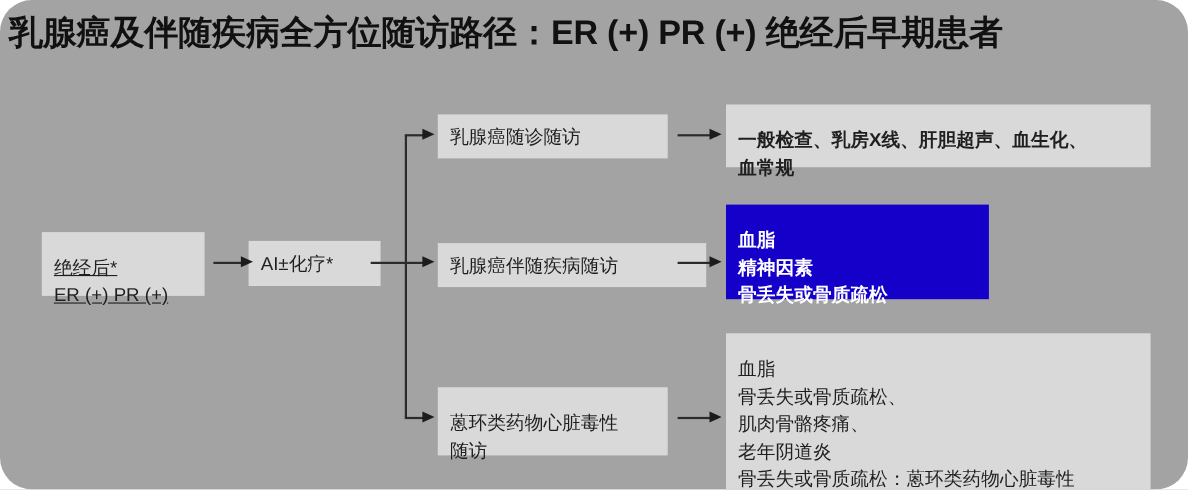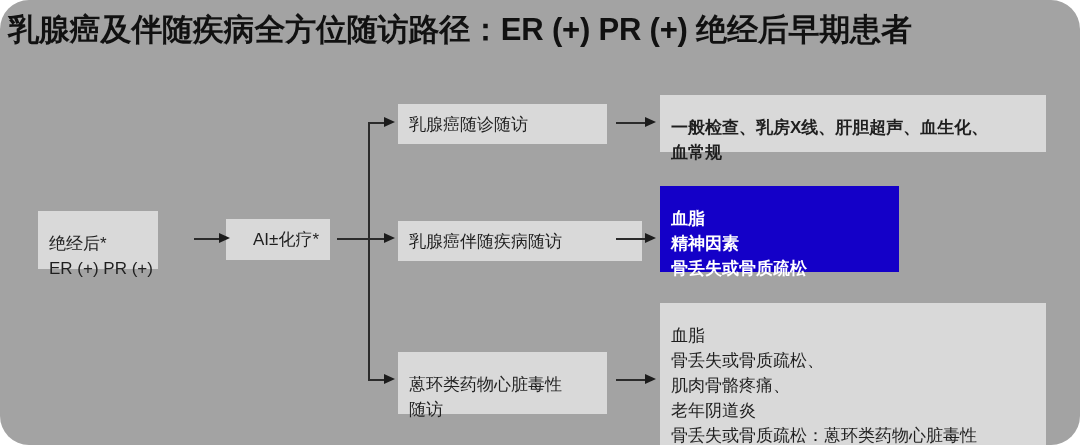--- a/index.html
+++ b/index.html
@@ -47,23 +47,23 @@
     padding: 20px 11px;
   }
   .node.blue {
     background: #1400c8;
     color: #ffffff;
     font-weight: bold;
   }
   .node .ln { display: block; white-space: nowrap; }
 
   
-  #box-start    { left: 38px;  top: 211px; width: 120px; height: 58px; }
-  #box-ai       { left: 226px; top: 219px; width: 104px; height: 41px;
-                  display: flex; align-items: center; justify-content: flex-end; }
+  #box-start    { left: 38px;  top: 211px; width: 148px; height: 58px; text-decoration: underline; }
+  #box-ai       { left: 226px; top: 219px; width: 120px; height: 41px;
+                  display: flex; align-items: center; }
   #box-routine  { left: 398px; top: 104px; width: 209px; height: 39px;
                   display: flex; align-items: center; }
   #box-comorb   { left: 398px; top: 221px; width: 244px; height: 39px;
                   display: flex; align-items: center; }
   #box-adverse  { left: 398px; top: 352px; width: 209px; height: 62px; }
 
   #box-exams    { left: 660px; top: 95px;  width: 386px; height: 57px; font-weight: bold; }
   #box-blue     { left: 660px; top: 186px; width: 239px; height: 86px; }
   #box-adv-list { left: 660px; top: 303px; width: 386px; height: 142px;
                   padding-bottom: 0; }

